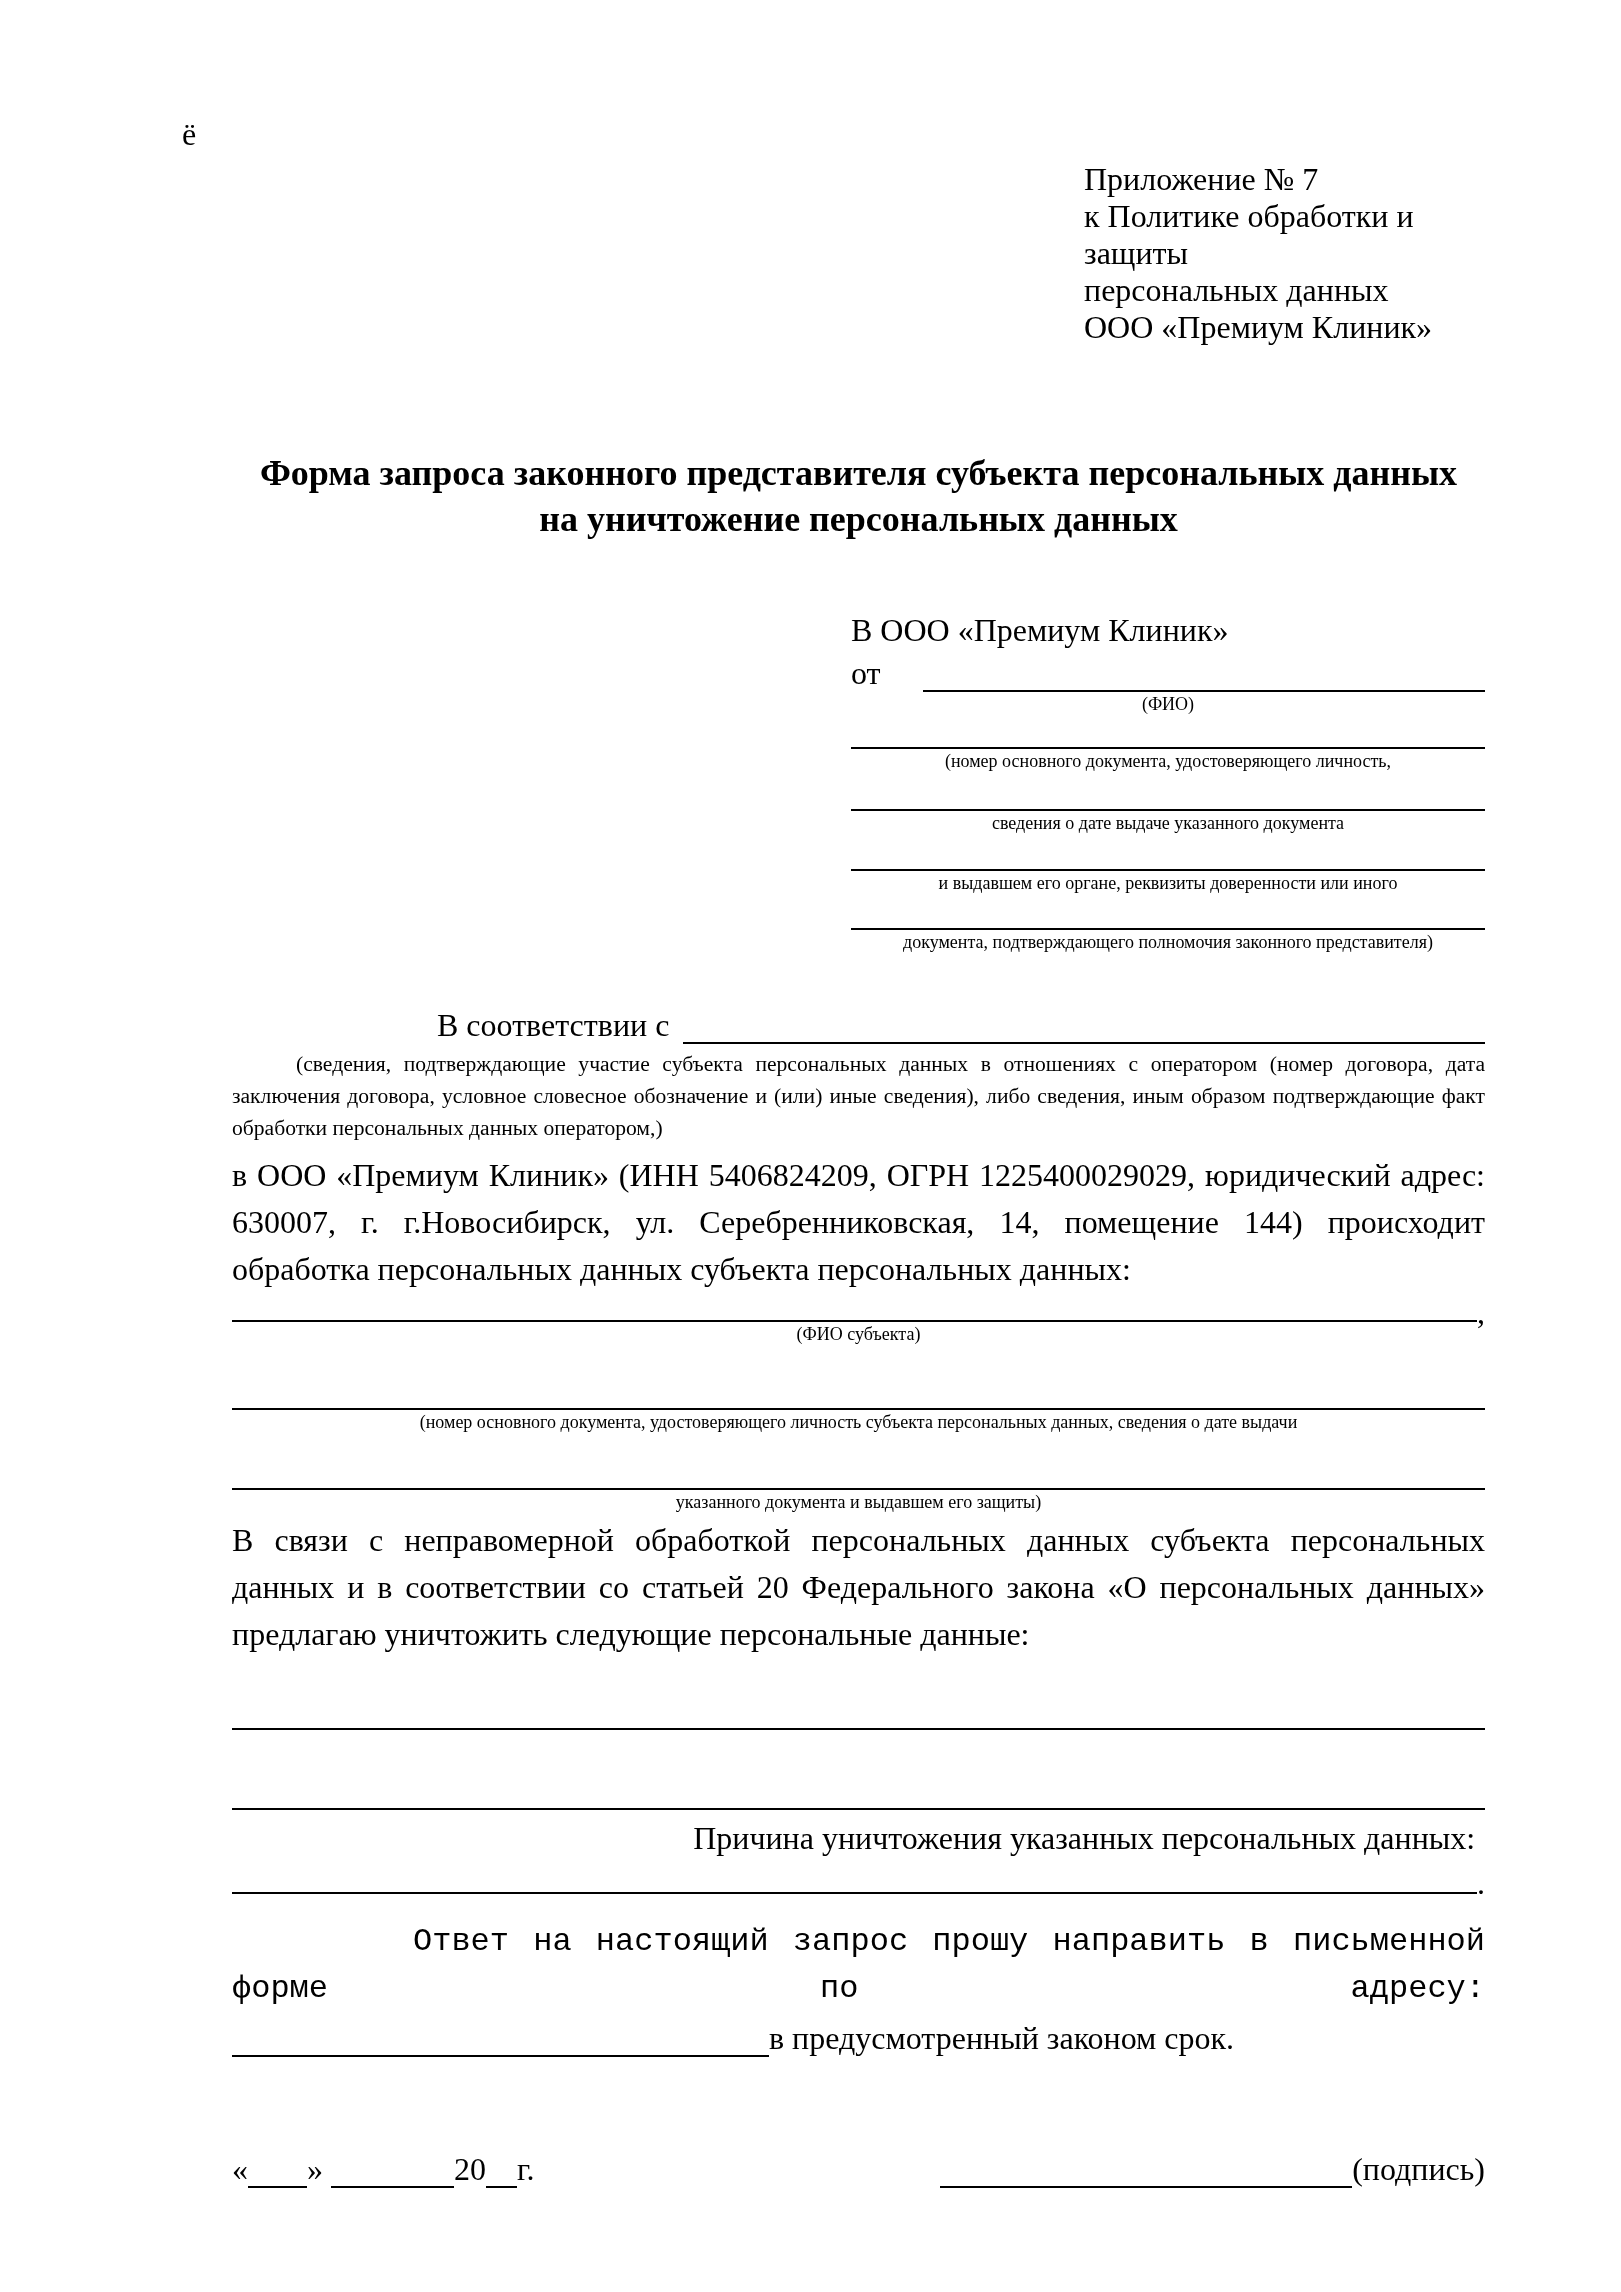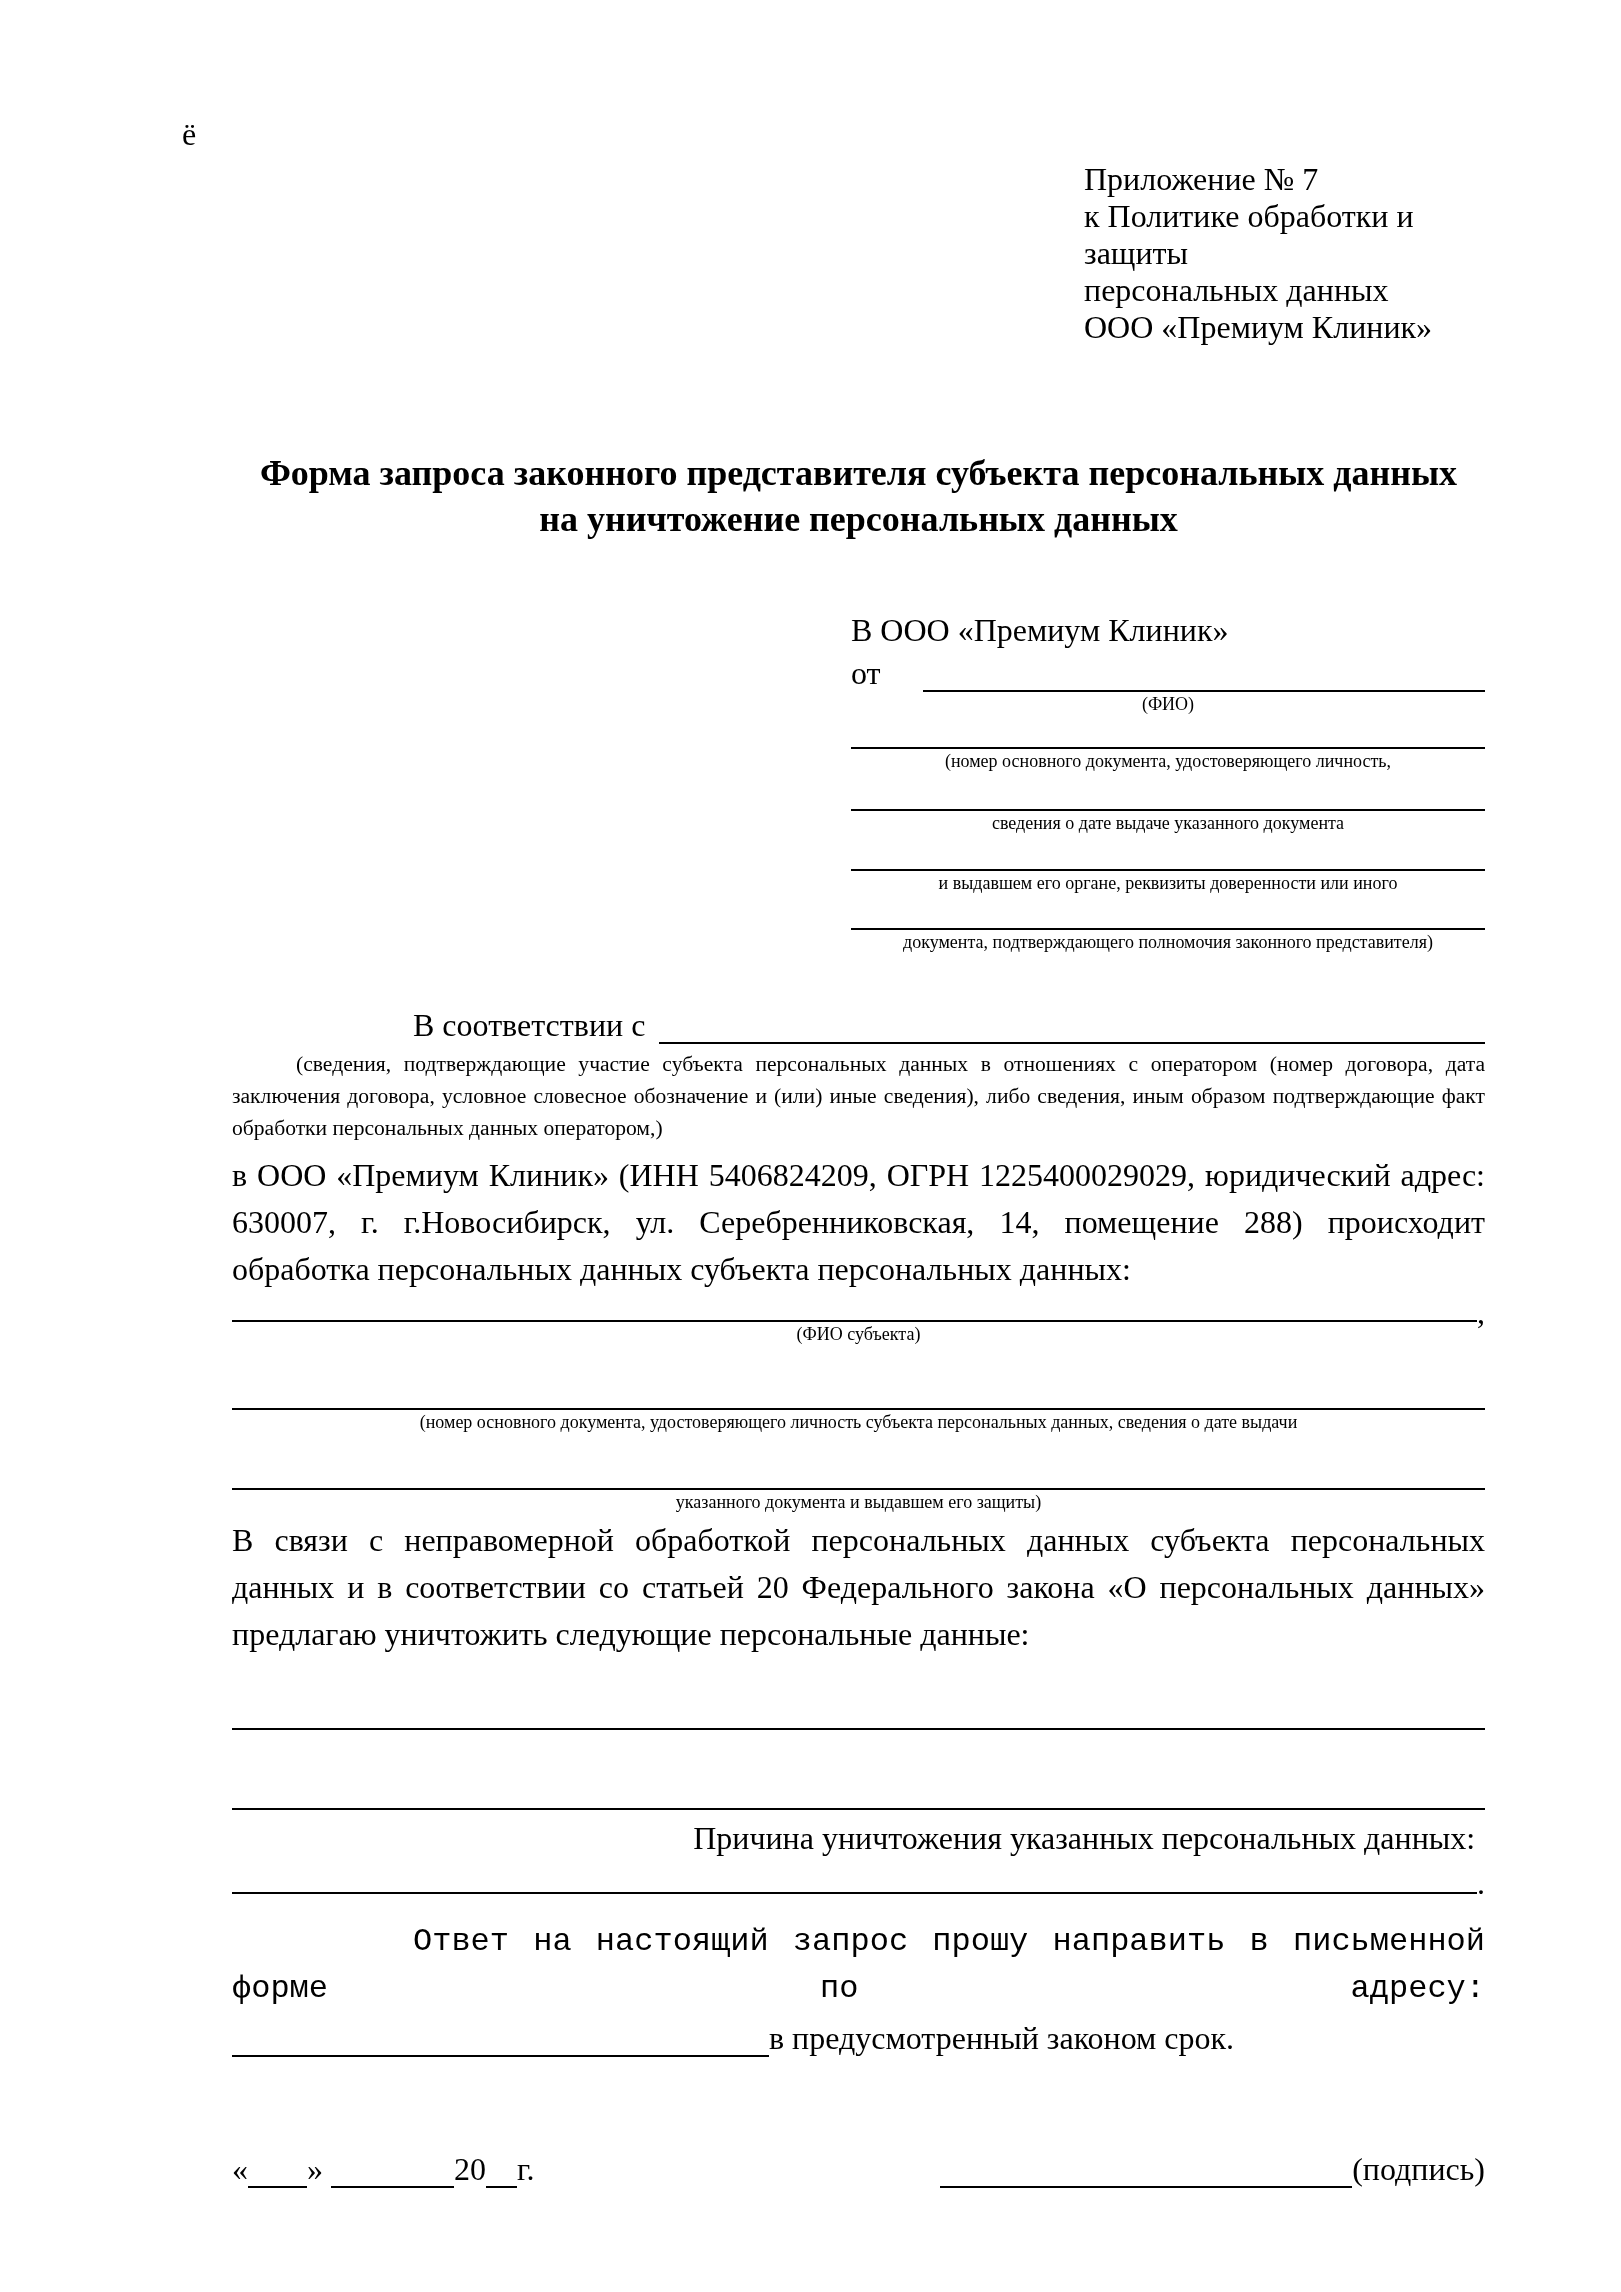--- a/index.html
+++ b/index.html
@@ -28,21 +28,21 @@
   .addr-to { line-height:41px; }
   .addr-from { display:flex; align-items:flex-end; height:41px;gap:31px; }
   .addr-from-label { padding-right:11.8px; }
   .fill-line { flex:1 1 auto; border-bottom:2.9px solid #000; }
   .cap { font-size:18px; line-height:25.5px; text-align:center; }
   .addr-field-blank { border-bottom:2.9px solid #000; }
   .h30 { height:29px; } .h36 { height:35px; } .h33 { height:32px; }
 
   
   .accordance { display:flex; align-items:flex-end; margin-top:45px; height:43px; padding-left:181px; }
-  .accordance-lead { padding-right:13.7px; white-space:nowrap; }
+  .accordance-lead { padding-right:13.7px; white-space:nowrap;margin-left:24px; }
   .small-note { font-size:21.6px; line-height:32px; text-align:justify; text-indent:64px; margin-top:4.9px; }
   .para { line-height:47px; text-align:justify; }
   .operator-para { margin-top:7.8px; }
   .demand-para { margin-top:2px; }
 
   .rule-row { display:flex; align-items:flex-end; height:29px; }
   .rule { flex:1 1 auto; border-bottom:2.9px solid #000; }
   .rule-tail { flex:0 0 auto; line-height:19.6px; }
   .mt26 { margin-top:25.5px; } .mt34 { margin-top:33px; } .mt44 { margin-top:43px; } .mt52 { margin-top:51px; }
 
@@ -99,21 +99,21 @@
     <div class="addr-field-blank h33"></div>
     <div class="cap">документа, подтверждающего полномочия законного представителя)</div>
   </div>
 
   <div class="accordance">
     <span class="accordance-lead">В соответствии с</span>
     <span class="fill-line"></span>
   </div>
   <div class="small-note">(сведения, подтверждающие участие субъекта персональных данных в отношениях с оператором (номер договора, дата заключения договора, условное словесное обозначение и (или) иные сведения), либо сведения, иным образом подтверждающие факт обработки персональных данных оператором,)</div>
 
-  <div class="para operator-para">в ООО «Премиум Клиник» (ИНН 5406824209, ОГРН 1225400029029, юридический адрес: 630007, г. г.Новосибирск, ул. Серебренниковская, 14, помещение 288) происходит обработка персональных данных субъекта персональных данных:</div>
+  <div class="para operator-para">в ООО «Премиум Клиник» (ИНН 5406824209, ОГРН 1225400029029, юридический адрес: 630007, г. г.Новосибирск, ул. Серебренниковская, 14, помещение 144) происходит обработка персональных данных субъекта персональных данных:</div>
 
   <div class="rule-row">
     <span class="rule"></span>
     <span class="rule-tail">,</span>
   </div>
   <div class="cap">(ФИО субъекта)</div>
 
   <div class="rule-row mt34">
     <span class="rule"></span>
   </div>

